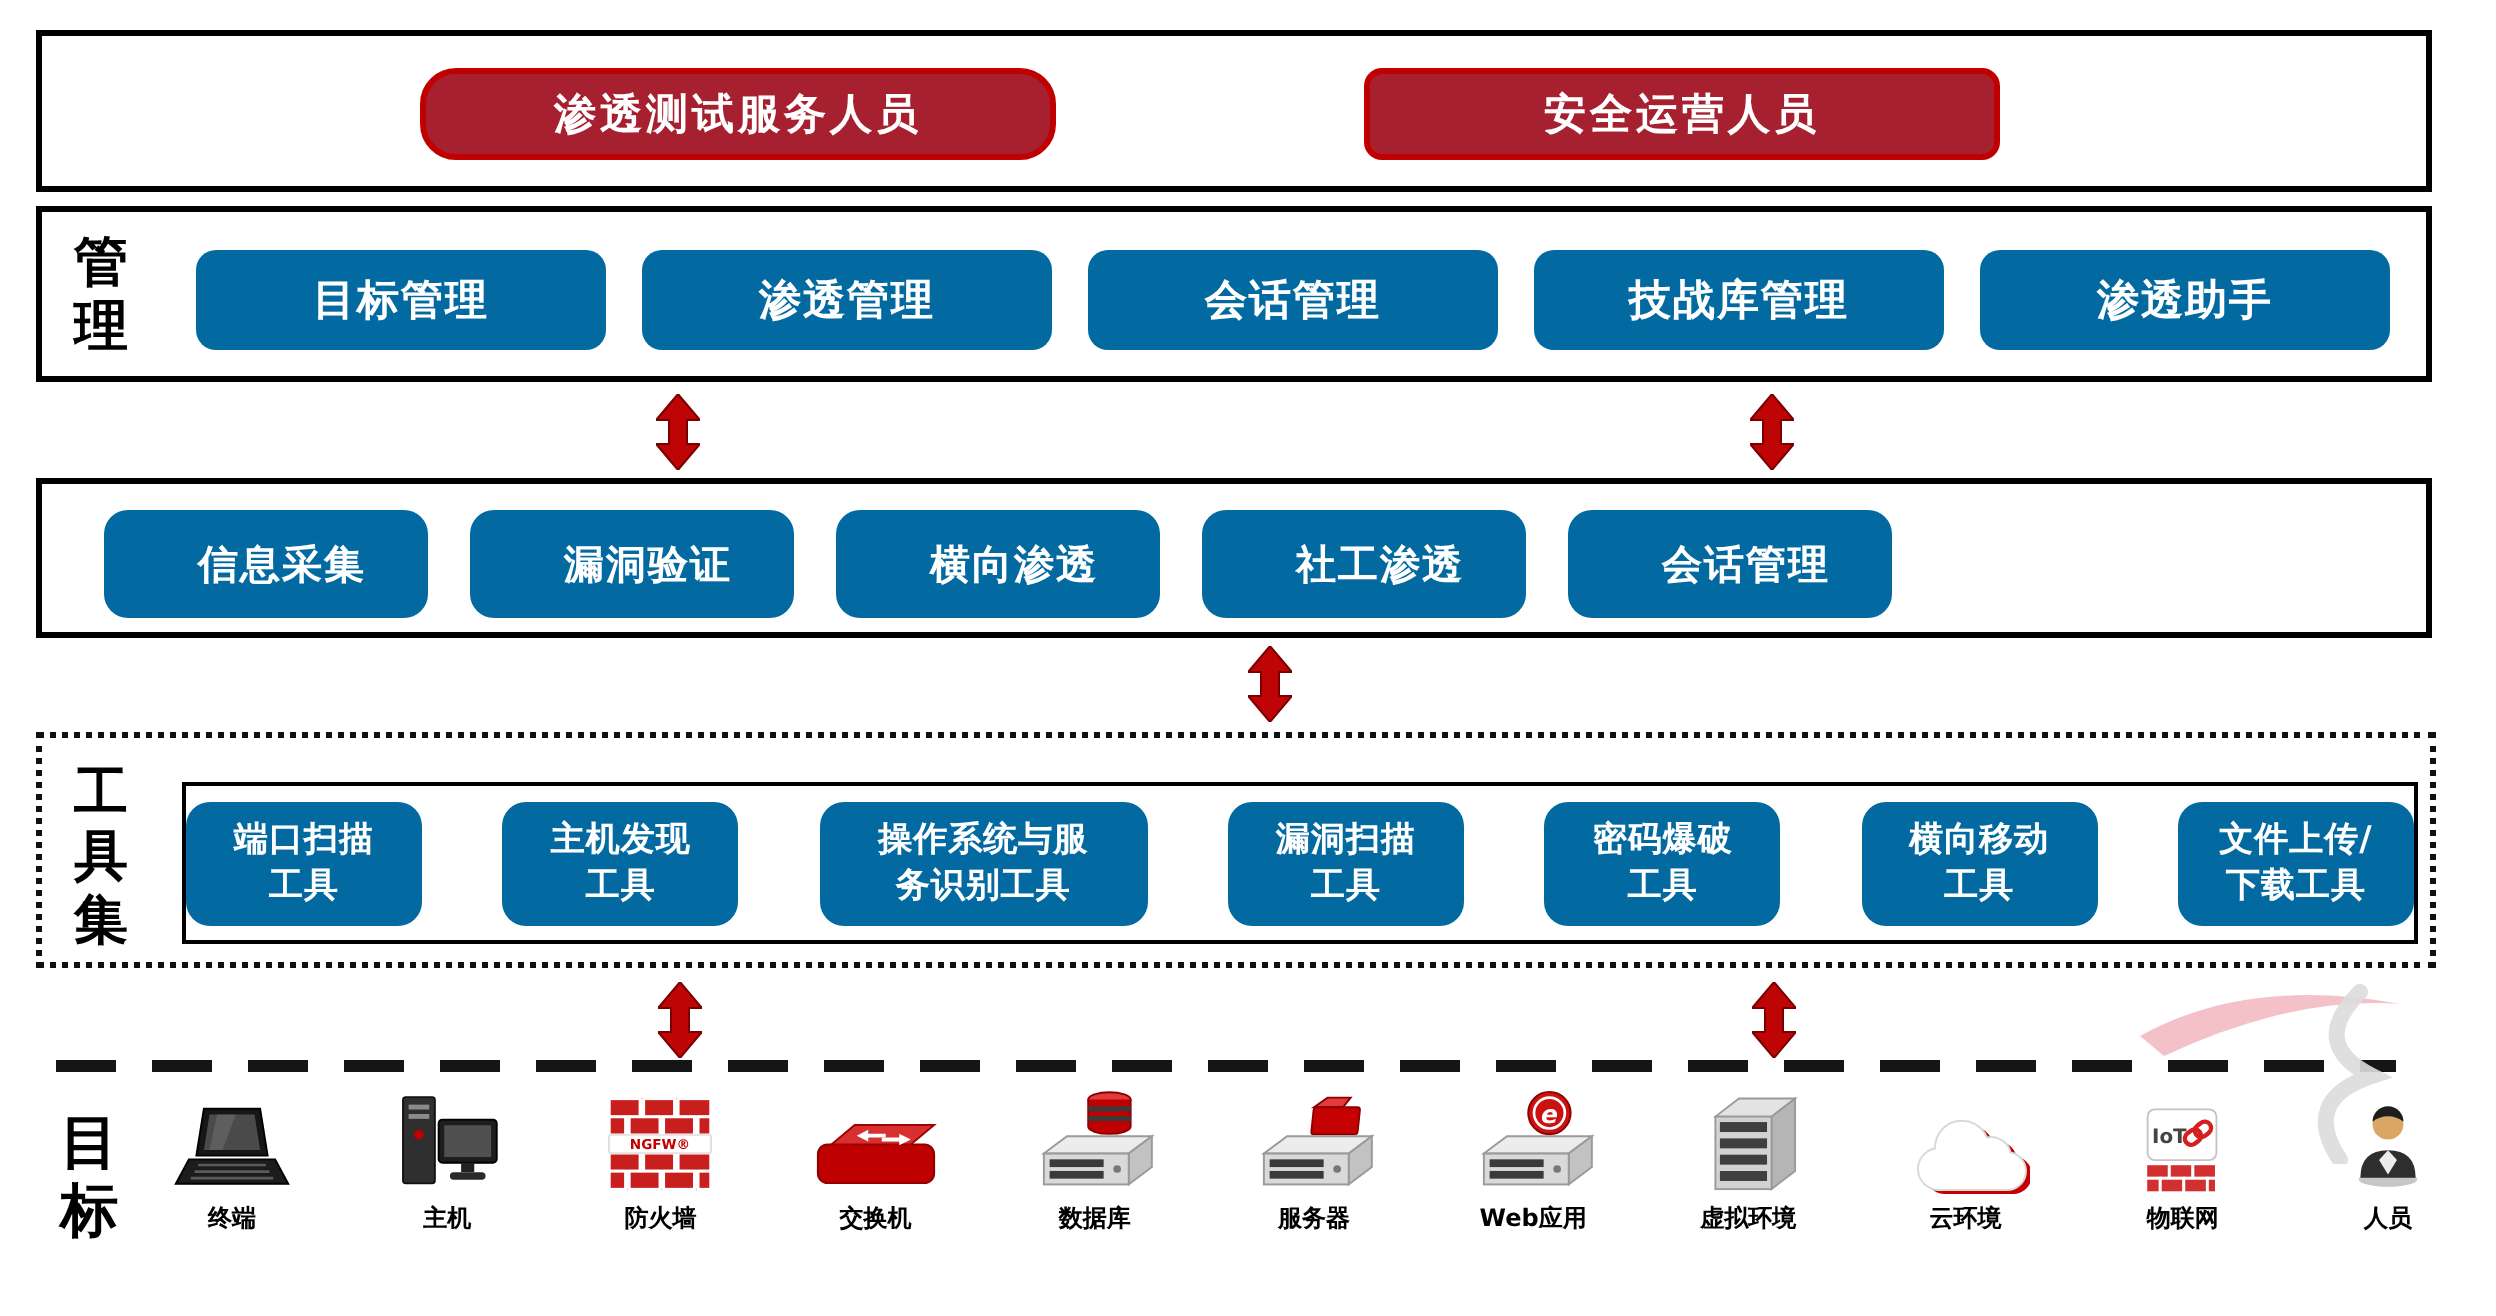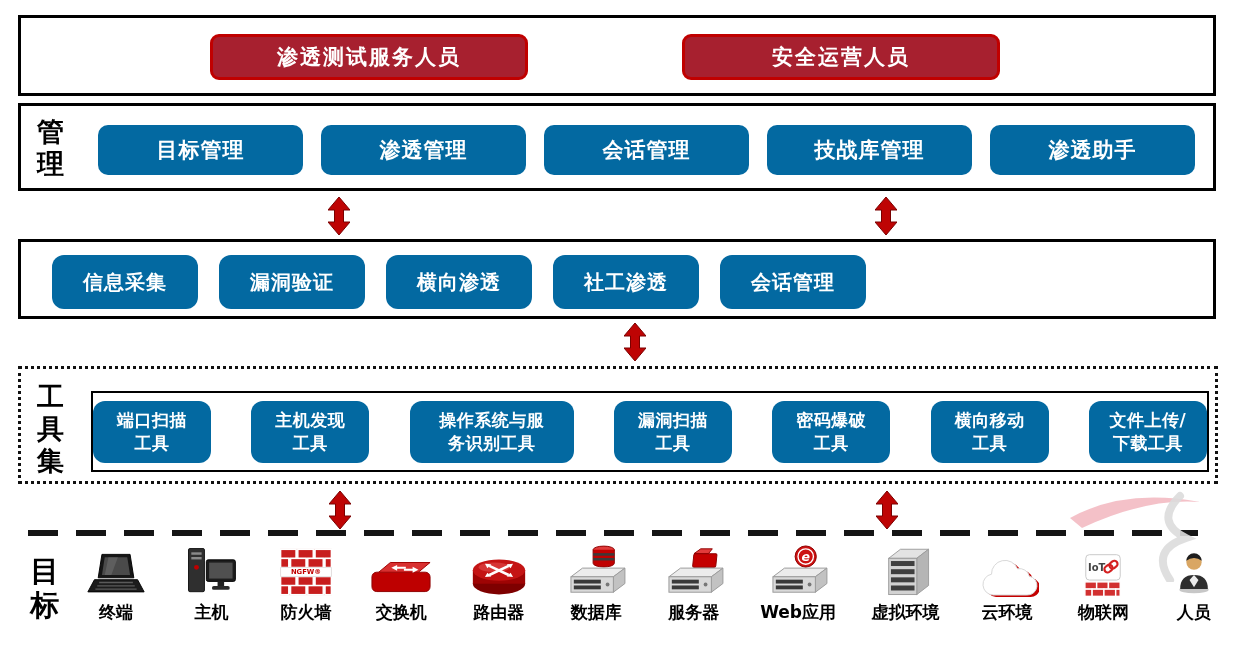--- a/index.html
+++ b/index.html
@@ -5,46 +5,46 @@
   html,body{margin:0;padding:0;background:#fff;}
   .canvas{position:relative;width:1248px;height:658px;background:#fff;overflow:hidden;
           font-family:"DejaVu Sans","Liberation Sans",sans-serif;color:#000;}
   .box{position:absolute;border:3px solid #000;background:#fff;box-sizing:border-box;}
   .dotbox{position:absolute;border:3px dotted #111;background:#fff;box-sizing:border-box;}
   .btn-red{background:#0369a1;color:#fff;font-weight:bold;display:flex;align-items:center;
            justify-content:center;text-align:center;border-radius:10px;letter-spacing:1px;}
   .persona-btn{position:absolute;top:16px;height:46px;width:318px;background:#A7202F;
            border:3px solid #C00000;border-radius:9px;color:#fff;font-weight:bold;font-size:21px;
            display:flex;align-items:center;justify-content:center;letter-spacing:2px;box-sizing:border-box;}
-  .p1{left:189px;} .p2{left:661px;}
+  .p1{left:189px;border-radius:18px;} .p2{left:661px;}
   .personas{left:18px;top:15px;width:1198px;height:81px;}
   .mgmt{left:18px;top:103px;width:1198px;height:88px;}
   .vlabel{position:absolute;font-weight:bold;font-size:27px;line-height:1.18;width:1.15em;
           word-break:break-all;text-align:center;color:#000;}
   .mgmt .vlabel{left:14px;top:10px;}
   .mgmt-row{position:absolute;left:77px;top:19px;display:flex;gap:18px;}
   .mgmt-btn{width:205px;height:50px;font-size:21px;}
   .flow{left:18px;top:239px;width:1198px;height:80px;}
   .flow-row{position:absolute;left:31px;top:13px;display:flex;gap:21px;}
-  .flow-btn{width:146px;height:54px;font-size:20px;border-radius:12px;}
+  .flow-btn{width:146px;height:54px;font-size:20px;border-radius:12px;padding-left:16px;}
   .toolset{left:18px;top:366px;width:1200px;height:118px;}
   .toolset .vlabel{left:14px;top:12px;}
   .tool-inner{position:absolute;left:70px;top:22px;width:1118px;height:81px;border:2px solid #000;
               box-sizing:border-box;display:flex;align-items:center;justify-content:space-between;gap:27px;}
   .tool-btn{width:118px;height:62px;font-size:17px;line-height:1.32;border-radius:12px;
             white-space:pre-line;letter-spacing:0.5px;}
   .tool-btn.wide{width:164px;}
   .arrow{position:absolute;width:22px;height:38px;}
   .dashline{position:absolute;left:28px;top:530px;width:1170px;height:6px;
             background:repeating-linear-gradient(90deg,#151515 0 30px,transparent 30px 48px);}
   .targets-label{left:28px;top:554px;font-size:29px;}
   .targets-row{position:absolute;left:86px;top:544px;width:1134px;display:flex;
                justify-content:space-between;align-items:flex-end;}
   .target-item{display:flex;flex-direction:column;align-items:center;gap:3px;}
-  .tlabel{font-weight:bold;font-size:17px;white-space:nowrap;}
+  .tlabel{font-weight:bold;font-size:12px;white-space:nowrap;}
   .swoosh{position:absolute;left:1062px;top:482px;pointer-events:none;}
 </style>
 </head>
 <body>
 
 <div class="canvas">
 
   <div class="box personas">
     <div class="persona-btn p1">渗透测试服务人员</div>
     <div class="persona-btn p2">安全运营人员</div>
@@ -175,39 +175,20 @@
         <rect x="2" y="14" width="60" height="20" rx="5" fill="#BE0000" stroke="#8E0000"></rect>
         <polygon points="9,14 21,4 62,4 50,14" fill="#D83030" stroke="#A00000"></polygon>
         <g fill="#fff">
           <path d="M28 6.5 l-6 3 6 3 v-2 h9 v-2 h-9 z"></path>
           <path d="M44 8.5 l6 3 -6 3 v-2 h-9 v-2 h9 z"></path>
         </g>
       </svg>
       <div class="tlabel">交换机</div>
     </div>
 
-    <div class="target-item">
-      <svg width="62" height="46" viewBox="0 0 64 46">
-        <ellipse cx="32" cy="32" rx="27" ry="11" fill="#7E0000"></ellipse>
-        <rect x="5" y="18" width="54" height="14" fill="#9E0404"></rect>
-        <ellipse cx="32" cy="18" rx="27" ry="11" fill="#C41414"></ellipse>
-        <ellipse cx="27" cy="15" rx="16" ry="5" fill="#E04848" opacity="0.65"></ellipse>
-        <g stroke="#fff" stroke-width="2.6">
-          <path d="M22 13.5 L42 23"></path>
-            <path d="M42 13.5 L22 23"></path>
-        </g>
-        <g fill="#fff">
-          <polygon points="17.5,11.5 24,12 20,16"></polygon>
-            <polygon points="46.5,25 40,24.5 44,20.8"></polygon>
-          <polygon points="46.5,11.5 40,12 44,16"></polygon>
-            <polygon points="17.5,25 24,24.5 20,20.8"></polygon>
-        </g>
-      </svg>
-      <div class="tlabel">路由器</div>
-    </div>
 
     <div class="target-item">
       <svg width="62" height="54" viewBox="0 0 64 56">
         <ellipse cx="40" cy="6" rx="11" ry="3.8" fill="#E03A3A" stroke="#8E0000"></ellipse>
         <path d="M29 6 v14 a11 3.8 0 0 0 22 0 V6" fill="#C00000" stroke="#8E0000"></path>
         <rect x="29" y="9.5" width="22" height="2.6" fill="#3a3a3a"></rect>
         <rect x="29" y="14.5" width="22" height="2.6" fill="#3a3a3a"></rect>
         <polygon points="6,34 18,25 62,25 50,34" fill="#ececec" stroke="#9a9a9a"></polygon>
         <polygon points="50,34 62,25 62,41 50,50" fill="#c2c2c2" stroke="#9a9a9a"></polygon>
         <rect x="6" y="34" width="44" height="16" fill="#d9d9d9" stroke="#9a9a9a"></rect>

